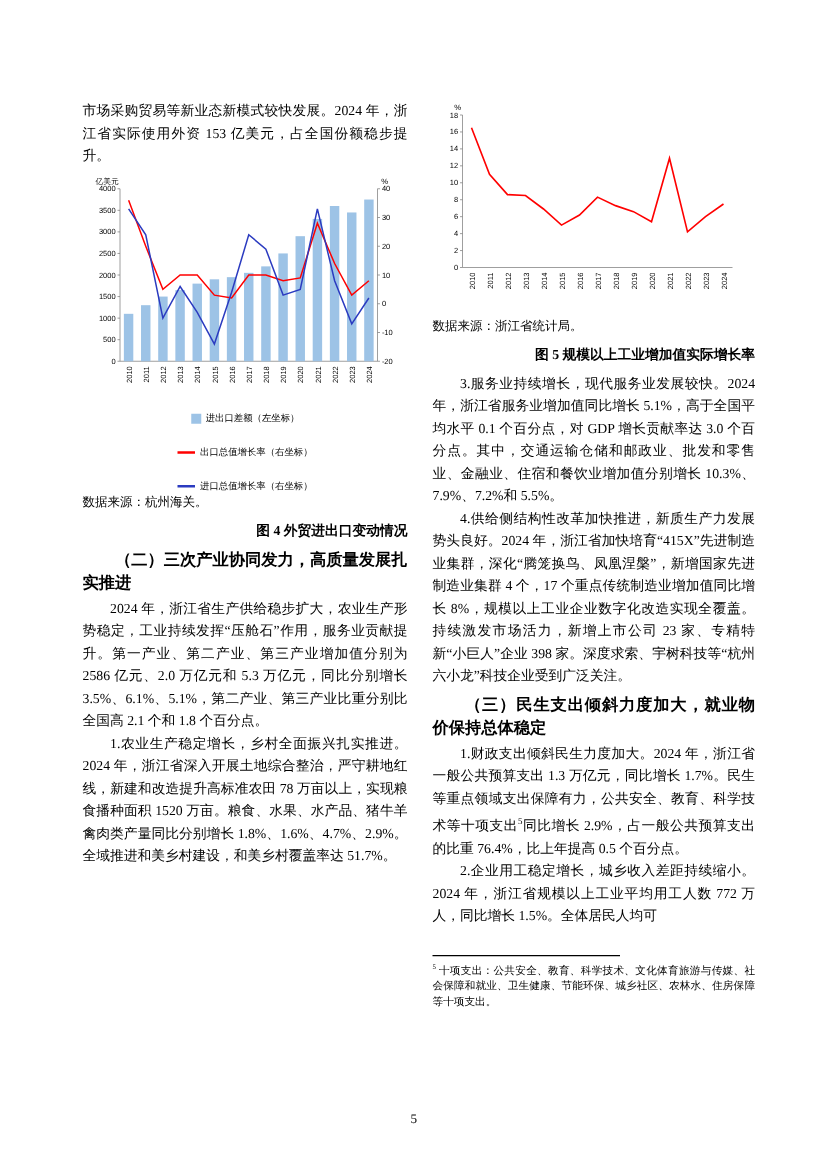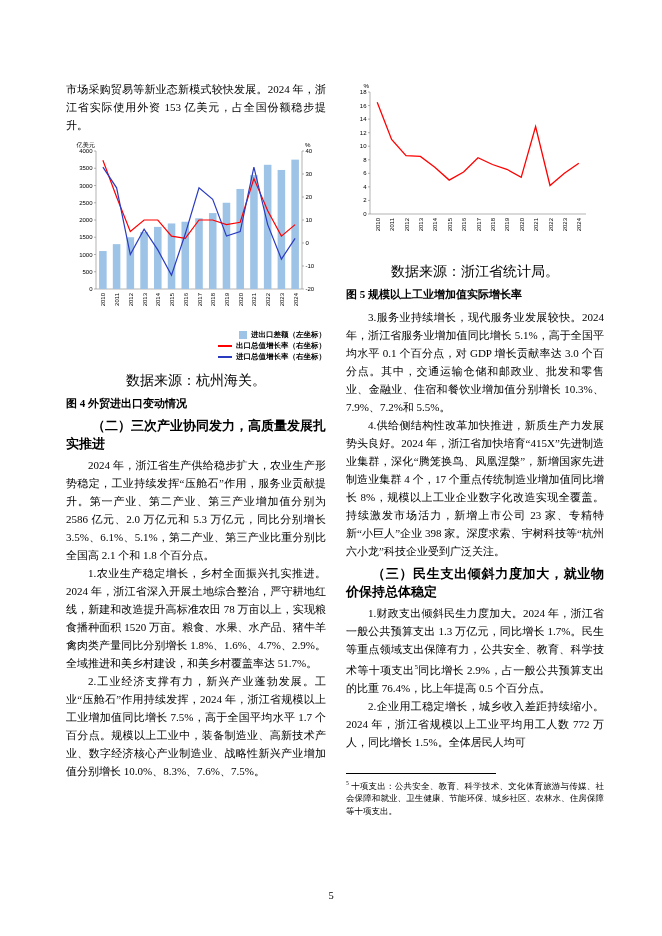--- a/index.html
+++ b/index.html
@@ -17,23 +17,23 @@
     font-size:11px; line-height:18px;
     text-align:justify;
   }
   .col-left  { left:66px;  width:260px; }
   .col-right { left:346px; width:258px; }
   p.body { text-indent:2em; margin:0; }
   p.noindent { text-indent:0; }
   b.lead { font-weight:normal; }
   h3.section { font-size:13px; line-height:18px; font-weight:bold; text-indent:2em; margin:5px 0 3px; }
   figure { margin:5px 0 0 0; }
-  .fig-source { font-size:14px; line-height:13px; text-align:center; text-indent:0; margin-top:13px; }
-  .fig-caption { font-size:11px; font-weight:bold; text-align:left; text-indent:0; margin:7px 0 5px; }
-  .legend { display:flex; flex-direction:column; align-items:flex-end; gap:2px; font-size:7.5px; line-height:9px; margin-top:1px;font-weight:bold; }
+  .fig-source { font-size:10px; line-height:13px; text-align:left; text-indent:0; margin-top:3px; }
+  .fig-caption { font-size:11px; font-weight:bold; text-align:right; text-indent:0; margin:7px 0 5px; }
+  .legend { display:flex; flex-direction:column; align-items:center; gap:18px; font-size:7.5px; line-height:9px; margin-top:1px; }
   .legend-row { display:flex; align-items:center; gap:4px; }
   .swatch-bar  { width:8px;  height:8px; display:inline-block; }
   .swatch-line { width:14px; height:2px; display:inline-block; }
   .footnote { margin-top:22px; font-size:8.5px; line-height:13px; text-align:justify; }
   .footnote-rule { width:150px; border-top:1px solid #000; margin-bottom:3px; }
   sup { font-size:0.65em; vertical-align:super; }
   .page-number { position:absolute; left:0; right:0; top:890px; text-align:center; font-size:10.5px; }
   svg text { font-family:"Liberation Sans","DejaVu Sans",sans-serif; fill:#000; }
   svg { display:block; overflow:visible; }
 </style>
@@ -134,21 +134,20 @@
       <div class="fig-source">数据来源：杭州海关。</div>
       <figcaption class="fig-caption">图 4  外贸进出口变动情况</figcaption>
     </figure>
 
     <h3 class="section">（二）三次产业协同发力，高质量发展扎实推进</h3>
 
     <p class="body">2024 年，浙江省生产供给稳步扩大，农业生产形势稳定，工业持续发挥“压舱石”作用，服务业贡献提升。第一产业、第二产业、第三产业增加值分别为 2586 亿元、2.0 万亿元和 5.3 万亿元，同比分别增长 3.5%、6.1%、5.1%，第二产业、第三产业比重分别比全国高 2.1 个和 1.8 个百分点。</p>
 
     <p class="body"><b class="lead">1.农业生产稳定增长，乡村全面振兴扎实推进。</b><span>2024 年，浙江省深入开展土地综合整治，严守耕地红线，新建和改造提升高标准农田 78 万亩以上，实现粮食播种面积 1520 万亩。粮食、水果、水产品、猪牛羊禽肉类产量同比分别增长 1.8%、1.6%、4.7%、2.9%。全域推进和美乡村建设，和美乡村覆盖率达 51.7%。</span></p>
 
-    <p class="body"><b class="lead">2.工业经济支撑有力，新兴产业蓬勃发展。</b><span>工业“压舱石”作用持续发挥，2024 年，浙江省规模以上工业增加值同比增长 7.5%，高于全国平均水平 1.7 个百分点。规模以上工业中，装备制造业、高新技术产业、数字经济核心产业制造业、战略性新兴产业增加值分别增长 10.0%、8.3%、7.6%、7.5%。</span></p>
   </div>
 
   <div class="col col-right">
     <figure style="margin-top:0">
       <svg id="fig5svg" width="250" height="172" viewBox="0 0 250 172">
           <line x1="24" y1="12" x2="24" y2="134" stroke="#7f7f7f" stroke-width="0.6"></line>
           <line x1="24" y1="134" x2="240" y2="134" stroke="#7f7f7f" stroke-width="0.6"></line>
           <line x1="22" y1="134" x2="24" y2="134" stroke="#7f7f7f" stroke-width="0.6"></line>
           <text x="20.5" y="136" text-anchor="end" font-size="6">0</text>
           <line x1="22" y1="120.44444444444444" x2="24" y2="120.44444444444444" stroke="#7f7f7f" stroke-width="0.6"></line>

